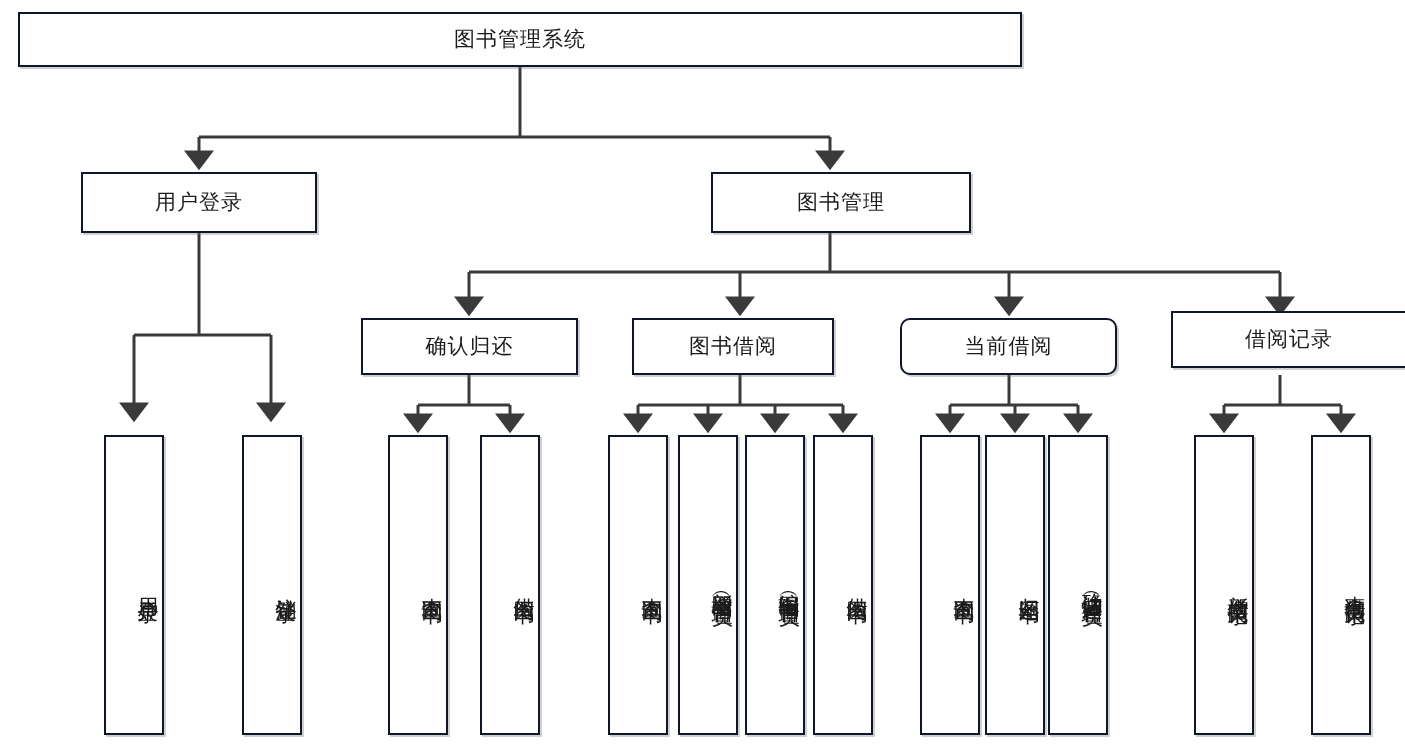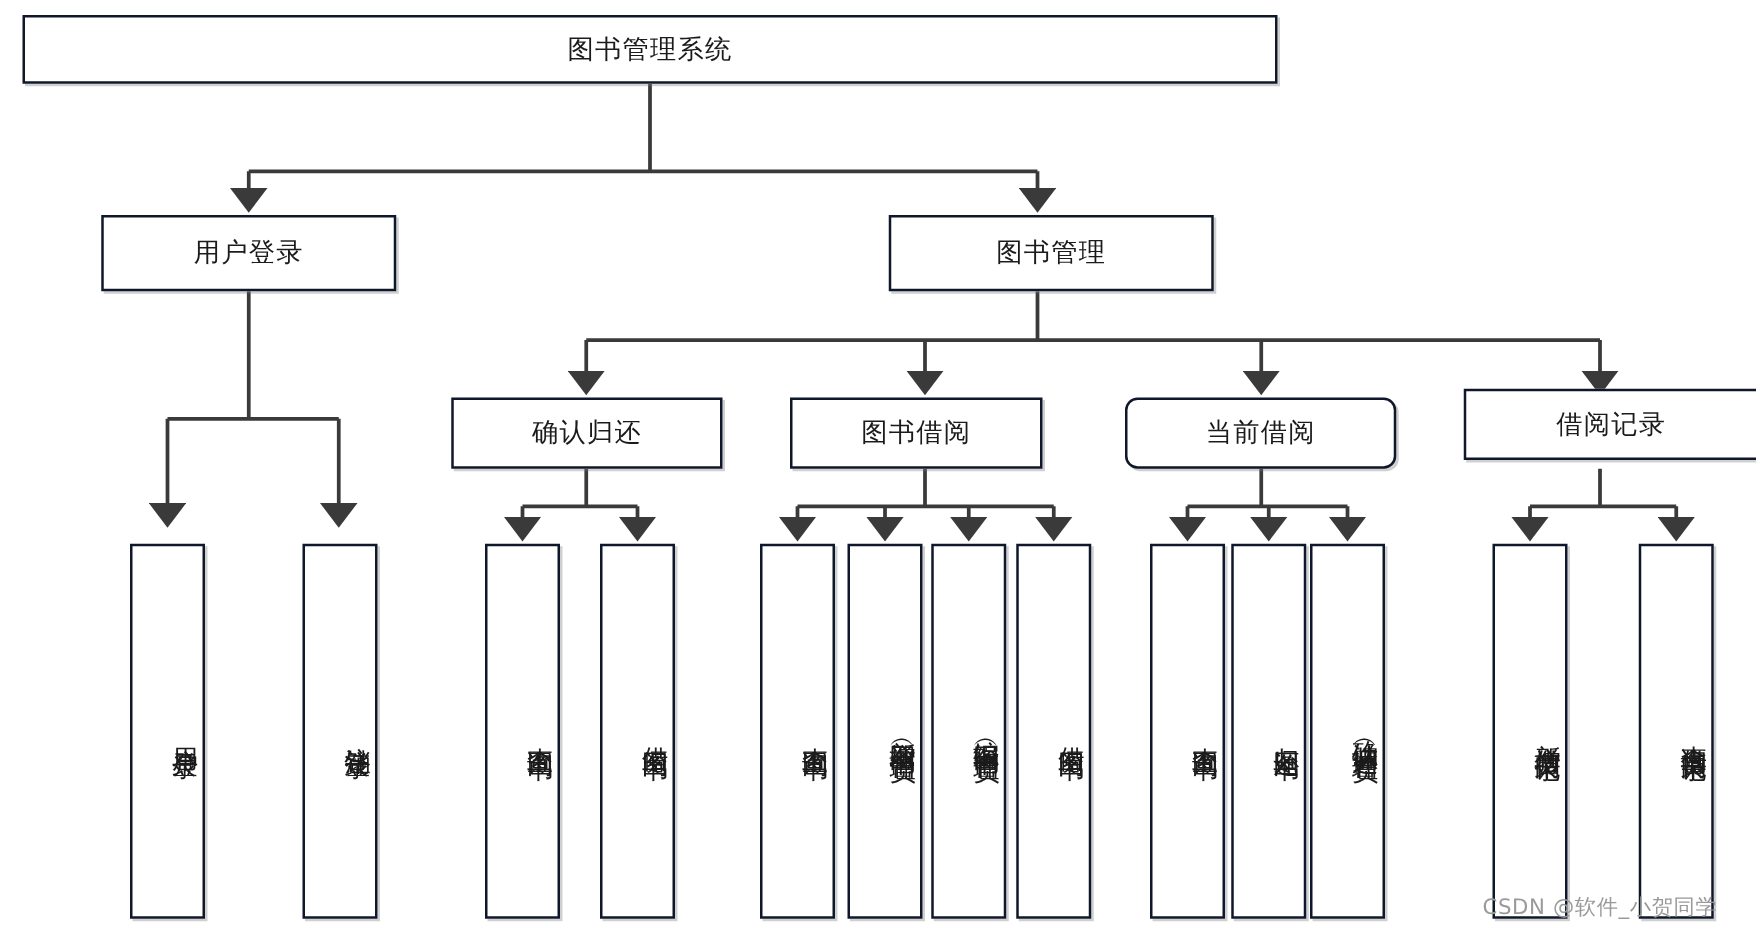--- a/index.html
+++ b/index.html
@@ -183,15 +183,14 @@
     <span class="vtext">确认归还（管理员）</span>
   </div>
 
   <div class="node v" style="left:1194px; top:435px; width:60px; height:300px;">
     <span class="vtext">新增借阅记录</span>
   </div>
   <div class="node v" style="left:1311px; top:435px; width:60px; height:300px;">
     <span class="vtext">查询借阅记录</span>
   </div>
 
-  <div id="watermark">CSDN @软件_小贺同学</div>
 
 </div>
 
 </body></html>

